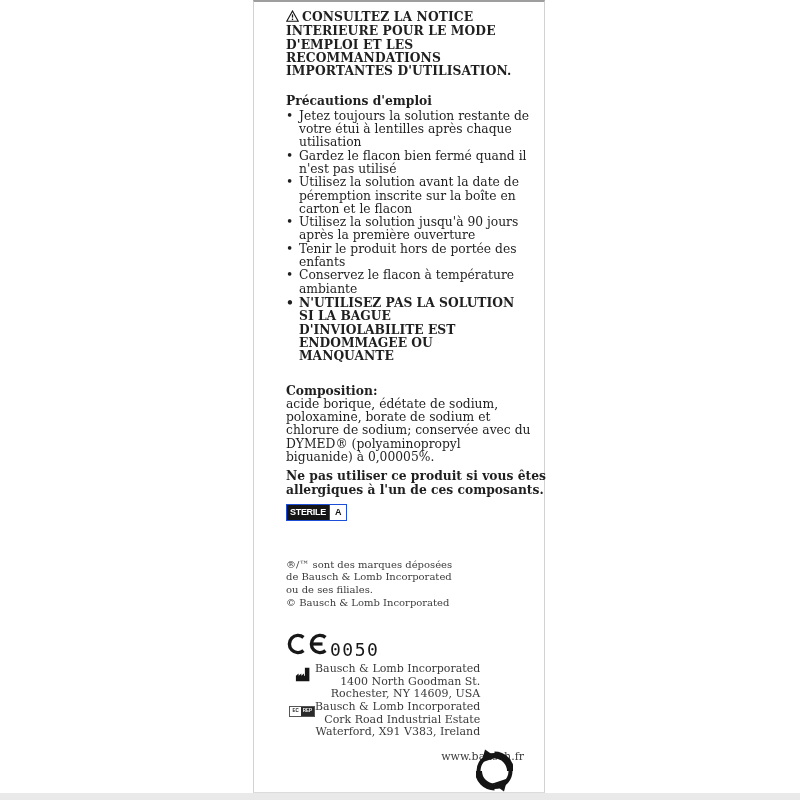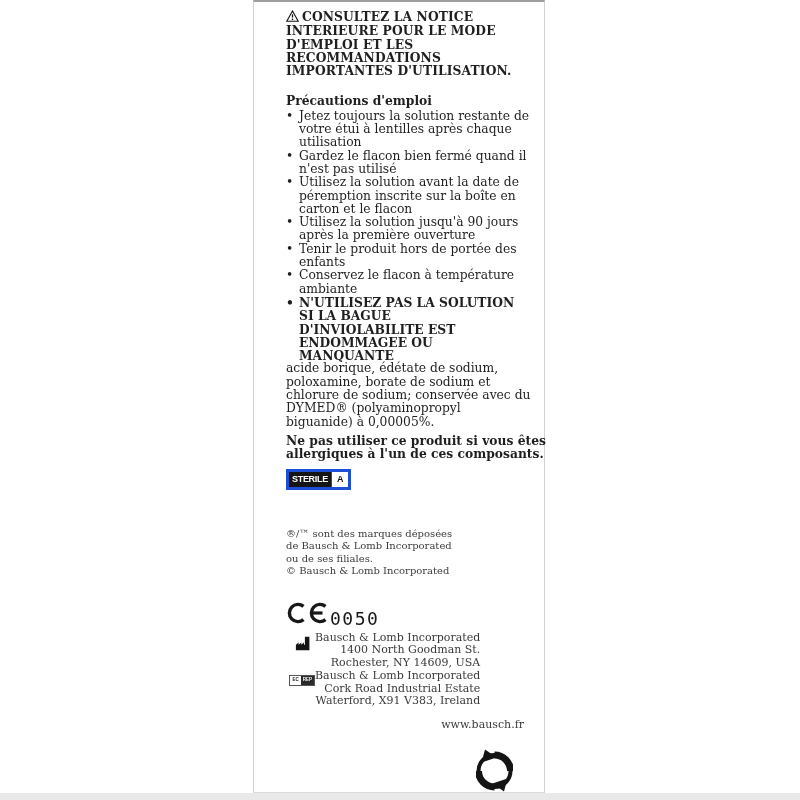--- a/index.html
+++ b/index.html
@@ -20,21 +20,21 @@
   .pre{white-space:pre;}
   .bold{font-weight:bold;}
   .warning{font-weight:bold;letter-spacing:.1px;}
   .warn-icon{display:inline-block;margin-right:3px;vertical-align:-1px;}
   .sec-title{font-weight:bold;margin-top:17px;}
   ul.prec{list-style:none;margin:2px 0 0 0;padding:0;}
   ul.prec li{display:flex;}
   ul.prec .dot{width:13px;flex:0 0 13px;}
   .comp-title{font-weight:bold;margin-top:22px;}
   .allergy{font-weight:bold;margin-top:5px;}
-  .sterile{display:inline-flex;margin-top:8px;border:3px solid #1d4ed8;
+  .sterile{display:inline-flex;margin-top:8px;border:1px solid #1d4ed8;
     font-family:"Liberation Sans","DejaVu Sans",sans-serif;font-weight:bold;
     font-size:9px;line-height:9px;}
   .sterile .st-l{background:#151515;color:#ffffff;padding:3px 3px 3px 3px;letter-spacing:-.3px;}
   .sterile .st-r{background:#ffffff;color:#111111;padding:3px 5px;border-left:1px solid #4a4a4a;}
   .trademark{margin-top:38px;font-size:10px;line-height:12.6px;color:#3b3b3b;}
   .ce-row{margin-top:25px;display:flex;align-items:flex-end;height:24px;}
   .ce-num{font-family:"DejaVu Sans Mono","Liberation Mono",monospace;font-size:18px;
     line-height:16px;letter-spacing:1.5px;color:#181818;}
   .addr-row{display:flex;font-size:11px;line-height:12.4px;color:#3a3a3a;text-align:right;}
   .addr-row .sym{flex:0 0 29px;padding-top:2px;}
@@ -103,20 +103,21 @@
         <li class="bold">
             <span class="dot">•</span>
             <span class="pre">N'UTILISEZ PAS LA SOLUTION
 SI LA BAGUE
 D'INVIOLABILITE EST
 ENDOMMAGEE OU
 MANQUANTE</span>
           </li>
       </ul>
 
+      <div class="comp-title">Composition:</div>
       <div class="pre">acide borique, édétate de sodium,
 poloxamine, borate de sodium et
 chlorure de sodium; conservée avec du
 DYMED® (polyaminopropyl
 biguanide) à 0,00005%.</div>
 
       <div class="allergy pre">Ne pas utiliser ce produit si vous êtes
 allergiques à l'un de ces composants.</div>
 
       <div>

